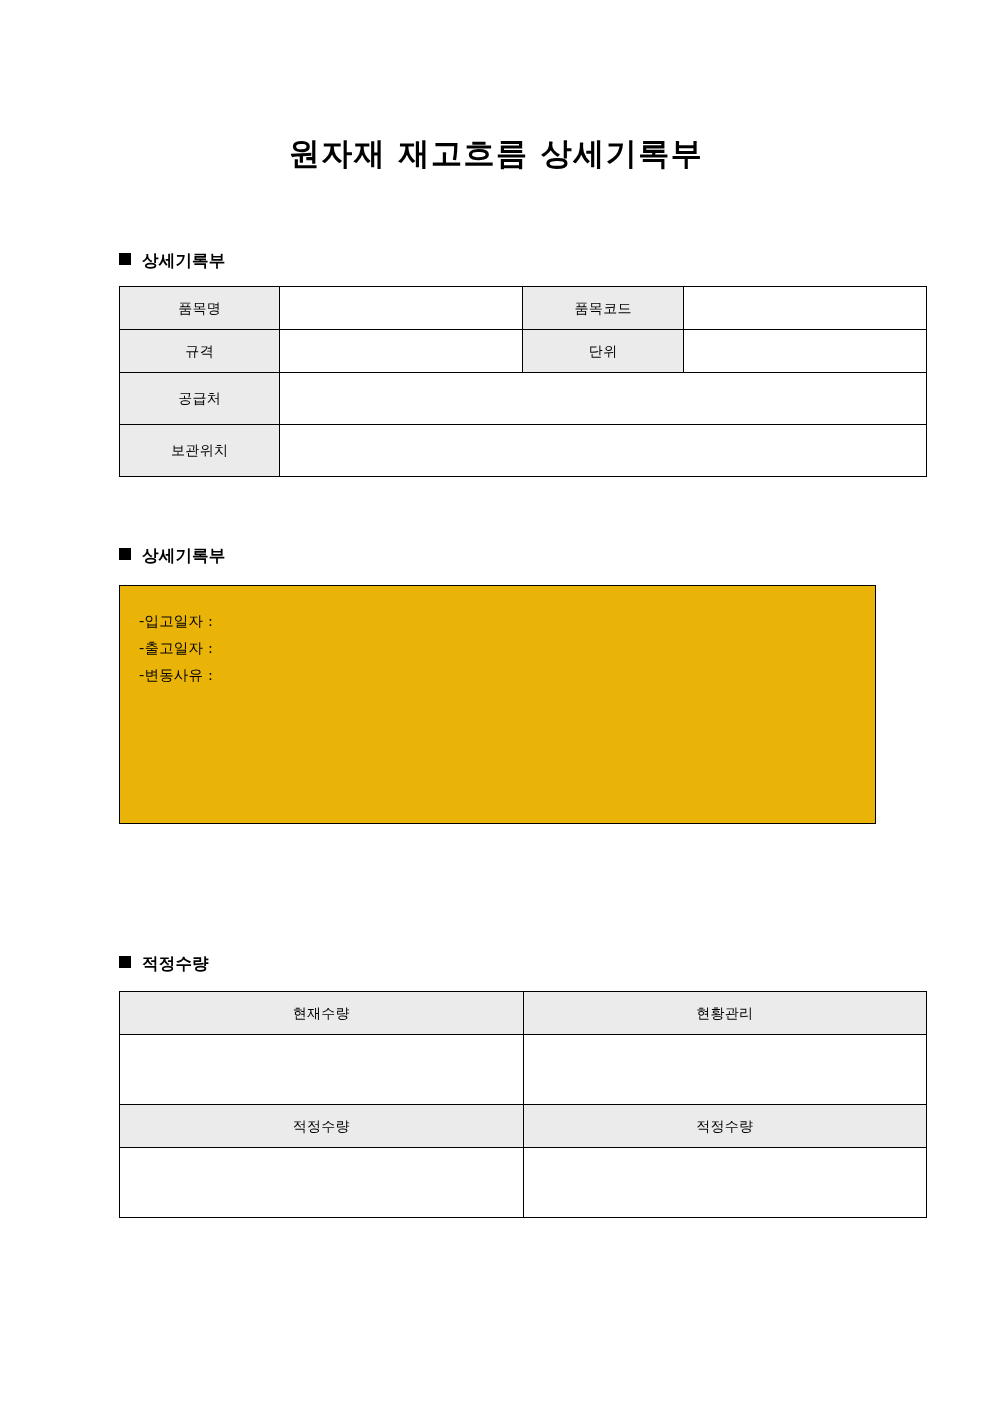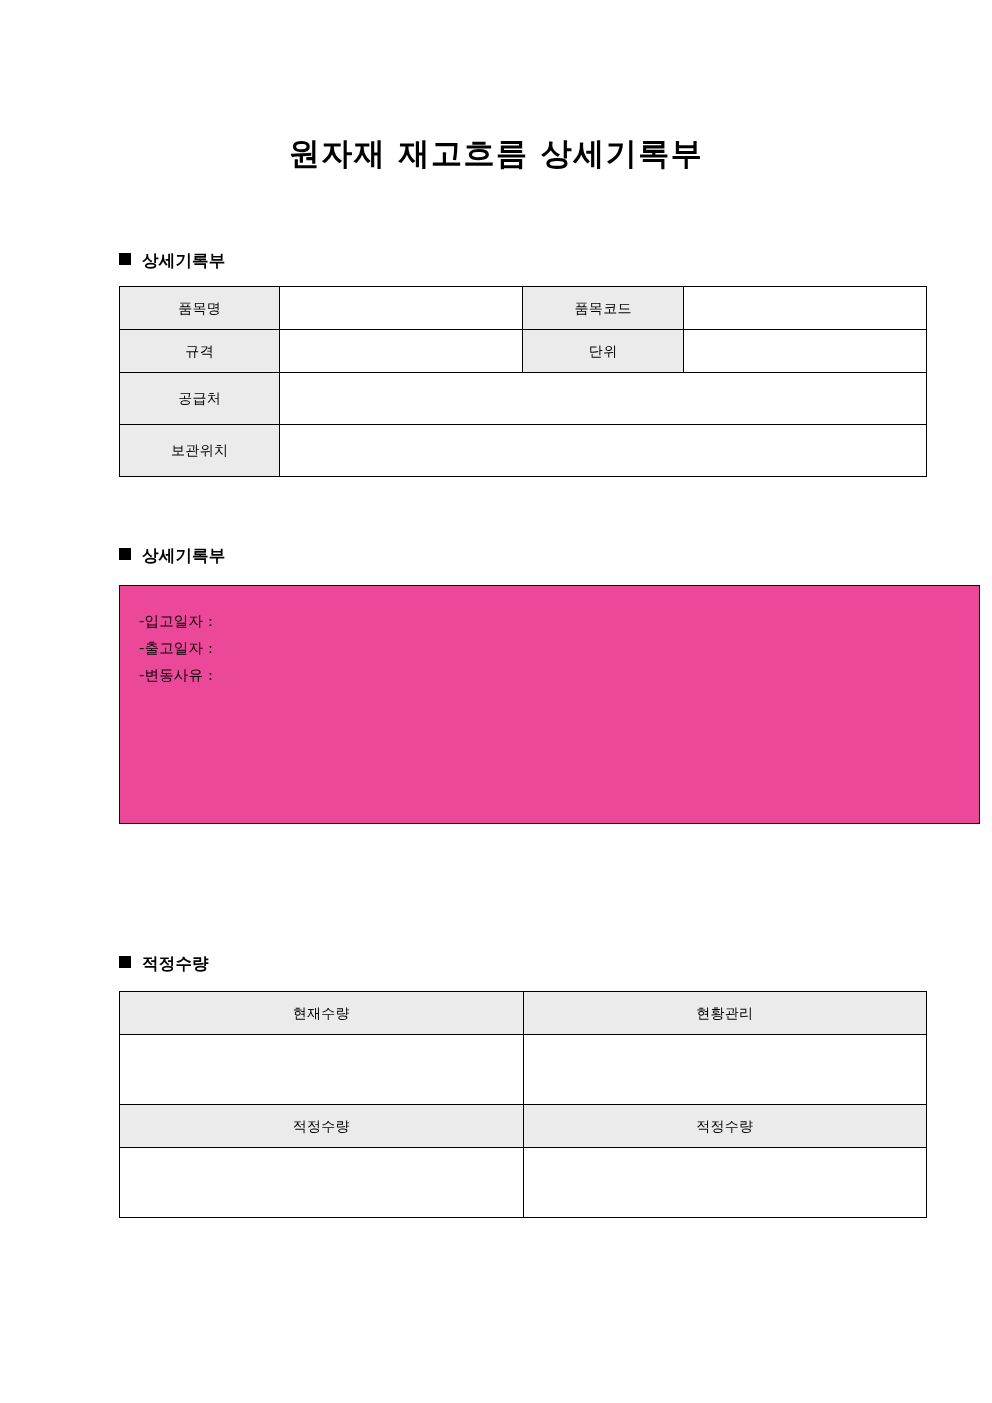--- a/index.html
+++ b/index.html
@@ -99,25 +99,25 @@
   #table-status { top: 991px; }
   #table-status td.hdr { height: 42px; }
   #table-status td.blank { height: 69px; }
   .c-half { width: 378px; }
 
   
   .memo-box {
     position: absolute;
     left: 119px;
     top: 585px;
-    width: 861px;
+    width: 757px;
     height: 239px;
     box-sizing: border-box;
     border: 1px solid #000000;
-    background: #ec4899;
+    background: #eab308;
     padding: 22px 4px 0 19px;
   }
   .memo-line {
     font-size: 14.5px;
     line-height: 27px;
     letter-spacing: 0.2px;
     white-space: pre;
   }
 </style>
 </head>

